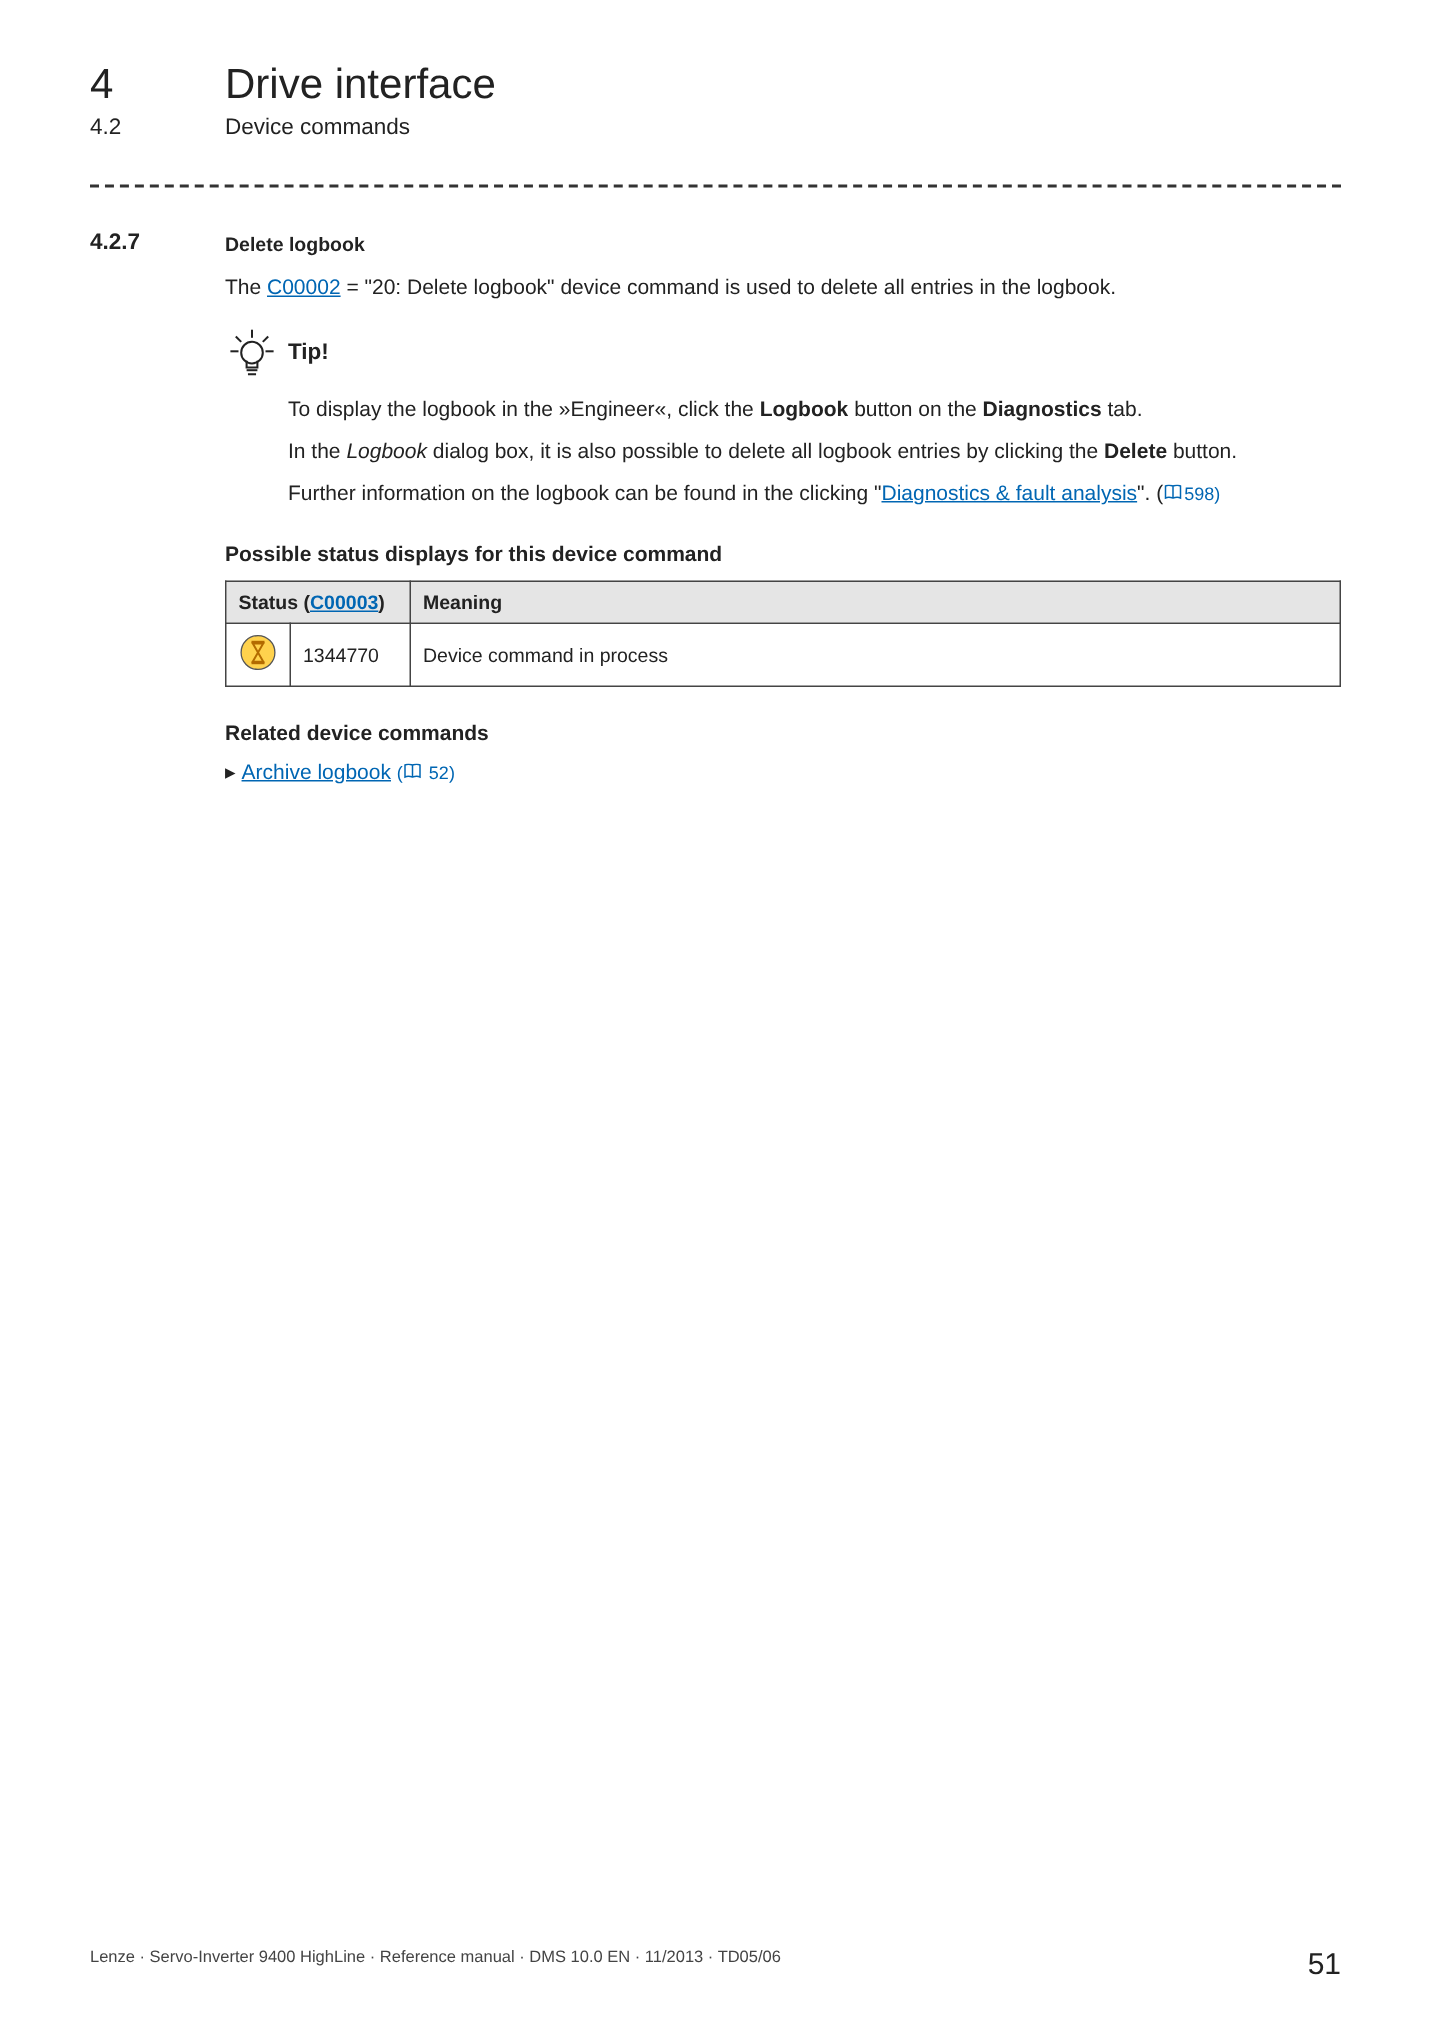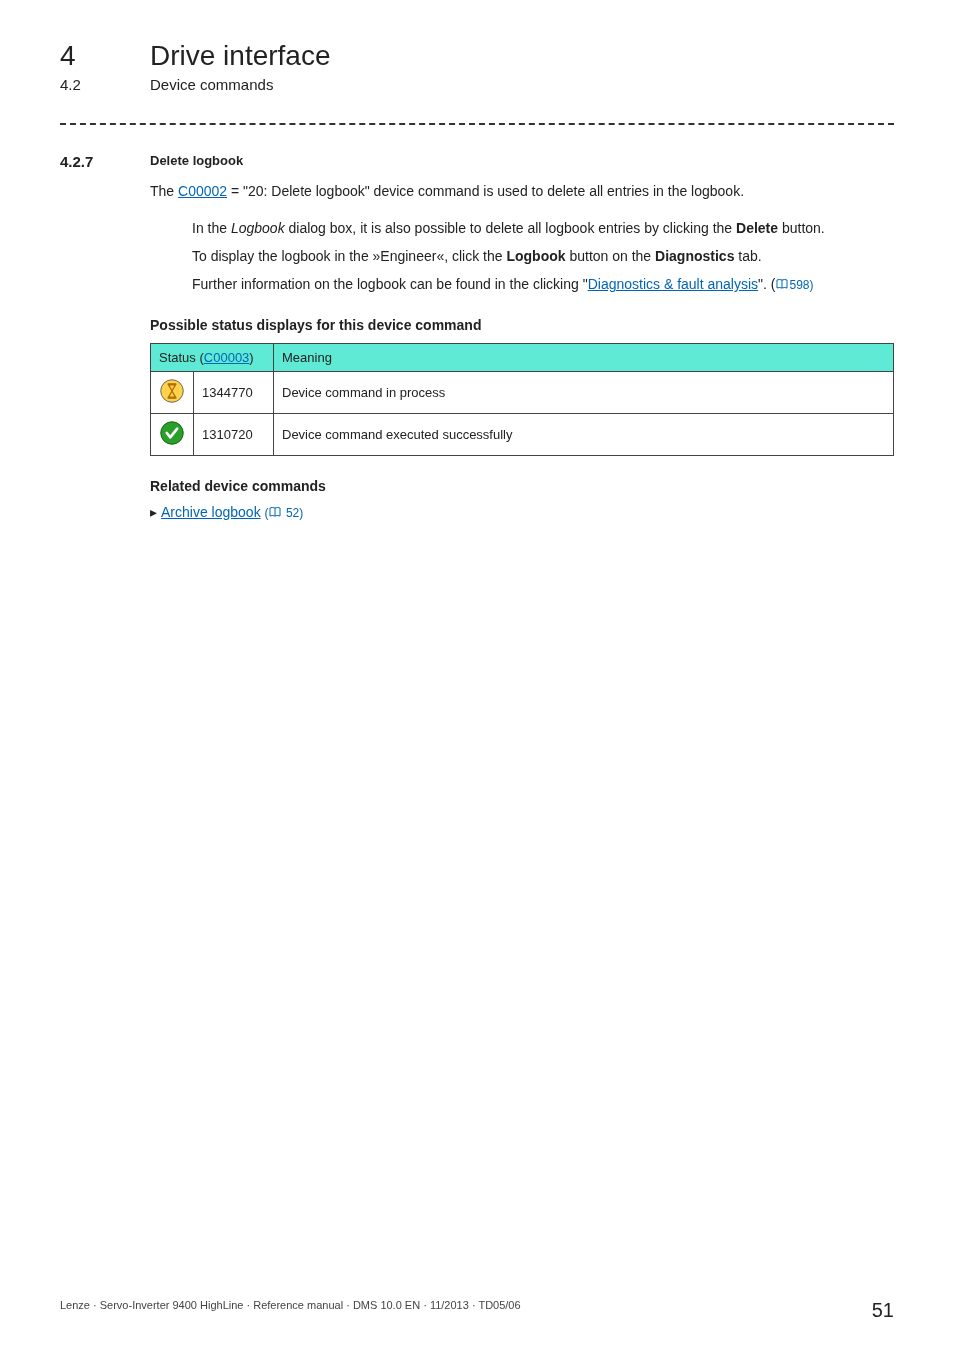--- a/index.html
+++ b/index.html
@@ -16,21 +16,21 @@
     .chap-num { font-size: 28px; font-weight: 400; width: 90px; }
     .chap-title { font-size: 28px; font-weight: 400; }
     .subhead-row { display: flex; align-items: center; margin-bottom: 30px; }
     .sub-num { font-size: 15px; width: 90px; }
     .sub-title { font-size: 15px; }
     .dash-line {
       border: none;
       border-top: 2px dashed #333;
       margin-bottom: 28px;
     }
-    .section-row { display: flex; align-items: flex-start; margin-bottom: 12px; }
+    .section-row { display: flex; align-items: flex-end; margin-bottom: 12px; }
     .sec-num { font-size: 15px; font-weight: bold; width: 90px; }
     .sec-title { font-size: 13px; font-weight: bold; }
     .body-indent { margin-left: 90px; }
     .para { font-size: 14px; margin-bottom: 16px; line-height: 1.4; }
     .link { color: #0066b3; text-decoration: underline; }
     .tip-block { display: flex; align-items: flex-start; margin-bottom: 8px; }
     .bulb {
       width: 36px; height: 36px; flex-shrink: 0; margin-right: 6px;
     }
     .tip-label { font-weight: bold; font-size: 15px; padding-top: 8px; }
@@ -48,22 +48,22 @@
       width: 100%;
       font-size: 13px;
     }
     table.status th, table.status td {
       border: 1px solid #444;
       padding: 6px 8px;
       text-align: left;
       vertical-align: middle;
     }
     table.status th {
-      background: #5eead4;
-      font-weight: normal;
+      background: #e5e5e5;
+      font-weight: bold;
     }
     .icon-cell { width: 36px; text-align: center; padding: 4px; }
     .code-cell { width: 80px; text-align: right; padding-right: 8px; vertical-align: top; }
     .status-icon { width: 26px; height: 26px; display: inline-block; }
     .related-item { font-size: 14px; margin-top: 6px; }
     .arrow { color: #222; margin-right: 4px; }
     .footer {
       position: absolute;
       bottom: 28px;
       left: 60px;
@@ -93,26 +93,40 @@
   <div class="sec-num">4.2.7</div>
   <div class="sec-title">Delete logbook</div>
 </div>
 
 <div class="body-indent">
 
   <p class="para">
     <span>The </span><a href="#" class="link">C00002</a><span> = "20: Delete logbook" device command is used to delete all entries in the logbook.</span>
   </p>
 
+  <div class="tip-block">
+    <svg class="bulb" viewBox="0 0 40 40">
+      <line x1="20" y1="2" x2="20" y2="8" stroke="#222" stroke-width="1.5"></line>
+      <line x1="8" y1="7" x2="12" y2="11" stroke="#222" stroke-width="1.5"></line>
+      <line x1="32" y1="7" x2="28" y2="11" stroke="#222" stroke-width="1.5"></line>
+      <line x1="4" y1="18" x2="10" y2="18" stroke="#222" stroke-width="1.5"></line>
+      <line x1="36" y1="18" x2="30" y2="18" stroke="#222" stroke-width="1.5"></line>
+      <circle cx="20" cy="19" r="8" stroke="#222" stroke-width="1.5" fill="none"></circle>
+      <path d="M16 25 L16 30 L24 30 L24 25" stroke="#222" stroke-width="1.5" fill="none"></path>
+      <line x1="16" y1="32" x2="24" y2="32" stroke="#222" stroke-width="1.5"></line>
+      <line x1="17" y1="35" x2="23" y2="35" stroke="#222" stroke-width="1.5"></line>
+    </svg>
+    <span class="tip-label">Tip!</span>
+  </div>
 
   <p class="tip-text">
-    <span>In the </span><span class="italic">Logbook</span><span> dialog box, it is also possible to delete all logbook entries by clicking the </span><span class="bold">Delete</span><span> button.</span>
+    <span>To display the logbook in the »Engineer«, click the </span><span class="bold">Logbook</span><span> button on the </span><span class="bold">Diagnostics</span><span> tab.</span>
   </p>
   <p class="tip-text">
-    <span>To display the logbook in the »Engineer«, click the </span><span class="bold">Logbook</span><span> button on the </span><span class="bold">Diagnostics</span><span> tab.</span>
+    <span>In the </span><span class="italic">Logbook</span><span> dialog box, it is also possible to delete all logbook entries by clicking the </span><span class="bold">Delete</span><span> button.</span>
   </p>
   <p class="tip-text">
     <span>Further information on the logbook can be found in the clicking "</span><a href="#" class="link">Diagnostics &amp; fault analysis</a><span>".  (</span><svg class="book-icon" viewBox="0 0 12 10">
         <path d="M1 1 Q3 0 6 1 Q9 0 11 1 L11 9 Q9 8 6 9 Q3 8 1 9 Z M6 1 L6 9" stroke="#0066b3" stroke-width="1" fill="none"></path>
       </svg><span class="page-ref">598</span><span class="page-ref">)</span>
   </p>
 
   <div class="subheading">Possible status displays for this device command</div>
 
   <table class="status">
@@ -128,30 +142,20 @@
         <svg class="status-icon" viewBox="0 0 30 30">
           <circle cx="15" cy="15" r="13" fill="#ffd24d" stroke="#555" stroke-width="1"></circle>
           <rect x="10" y="6" width="10" height="2" fill="#b36b00"></rect>
           <rect x="10" y="22" width="10" height="2" fill="#b36b00"></rect>
           <path d="M11 8 L19 8 L15 15 L19 22 L11 22 L15 15 Z" fill="none" stroke="#b36b00" stroke-width="1.5"></path>
         </svg>
       </td>
       <td class="code-cell">1344770</td>
       <td>Device command in process</td>
     </tr>
-    <tr>
-      <td class="icon-cell">
-        <svg class="status-icon" viewBox="0 0 30 30">
-          <circle cx="15" cy="15" r="13" fill="#2aa02a" stroke="#0a5a0a" stroke-width="1"></circle>
-          <path d="M9 15 L13 20 L21 10" stroke="#fff" stroke-width="3" fill="none" stroke-linecap="round" stroke-linejoin="round"></path>
-        </svg>
-      </td>
-      <td class="code-cell">1310720</td>
-      <td>Device command executed successfully</td>
-    </tr>
   </tbody>
     </table>
 
   <div class="subheading">Related device commands</div>
   <div class="related-item">
     <span class="arrow">▸</span><a href="#" class="link">Archive logbook</a>
     <span class="page-ref"> (<svg class="book-icon" viewBox="0 0 12 10">
           <path d="M1 1 Q3 0 6 1 Q9 0 11 1 L11 9 Q9 8 6 9 Q3 8 1 9 Z M6 1 L6 9" stroke="#0066b3" stroke-width="1" fill="none"></path>
         </svg> <span>52</span>)</span>
   </div>

